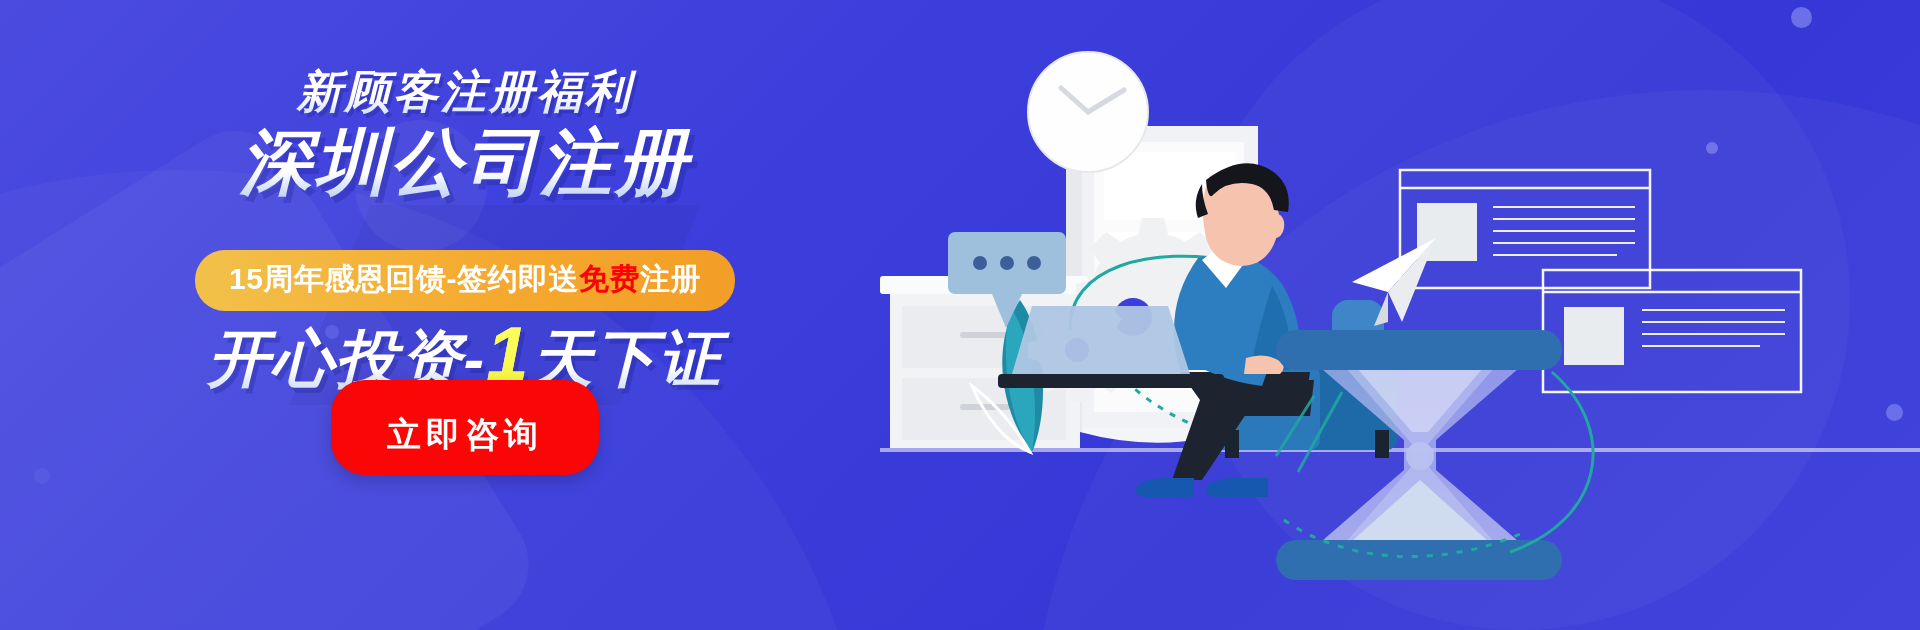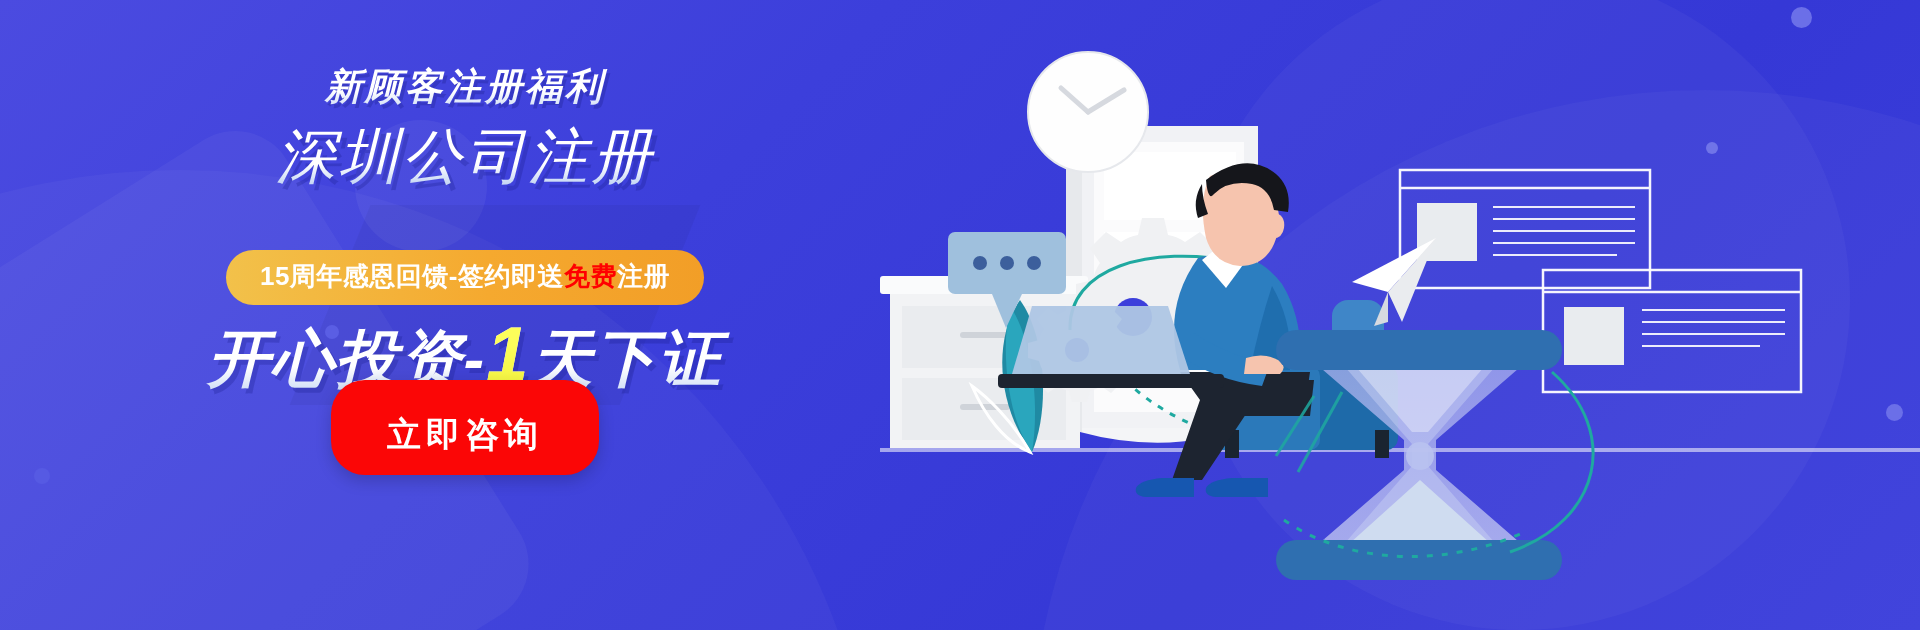--- a/index.html
+++ b/index.html
@@ -43,43 +43,43 @@
   .dot.d4{left:1706px;top:142px;width:12px;height:12px;}
   .dot.d5{left:1886px;top:404px;width:17px;height:17px;}
   .dot.d6{left:1017px;top:432px;width:14px;height:14px;}
   .dot.d7{left:34px;top:468px;width:16px;height:16px;background:#565ae3;}
 
   
   .copy{position:absolute;left:0;top:0;width:960px;height:630px;}
   .kicker{
     position:absolute;left:0;top:62px;width:930px;
     text-align:center;
-    font-size:37px;font-weight:bold;font-style:italic;letter-spacing:3px;
+    font-size:45px;font-weight:bold;font-style:italic;letter-spacing:3px;
     color:#ffffff;
     background:linear-gradient(180deg,#ffffff 38%,#ffffff 58%,#c3d4f4 100%);
     -webkit-background-clip:text;background-clip:text;-webkit-text-fill-color:transparent;
     filter:drop-shadow(3px 4px 0 rgba(26,30,140,.30));
     white-space:nowrap;
   }
   .headline{
     position:absolute;left:0;top:125px;width:930px;
     text-align:center;
-    font-size:60px;font-weight:normal;font-style:italic;letter-spacing:3px;line-height:1.05;
+    font-size:72px;font-weight:bold;font-style:italic;letter-spacing:3px;line-height:1.05;
     background:linear-gradient(180deg,#ffffff 40%,#ffffff 62%,#b9cdf2 100%);
     -webkit-background-clip:text;background-clip:text;-webkit-text-fill-color:transparent;
     filter:drop-shadow(5px 6px 0 rgba(26,30,140,.28));
     white-space:nowrap;
   }
   .pill-wrap{position:absolute;left:0;top:250px;width:930px;text-align:center;}
   .pill{
     display:inline-block;
     padding:9px 34px 11px 34px;
     border-radius:30px;
     background:linear-gradient(90deg,#f2c14a 0%,#f5a92f 55%,#f29e27 100%);
-    font-size:26px;font-weight:bold;color:#ffffff;letter-spacing:.5px;
+    font-size:30px;font-weight:bold;color:#ffffff;letter-spacing:.5px;
     white-space:nowrap;
   }
   .pill .hi{color:#ff0000;}
   .line3{
     position:absolute;left:0;top:310px;width:930px;
     text-align:center;
     font-size:62px;font-weight:bold;font-style:italic;letter-spacing:2px;
     background:linear-gradient(180deg,#ffffff 42%,#ffffff 62%,#bcd0f3 100%);
     -webkit-background-clip:text;background-clip:text;-webkit-text-fill-color:transparent;
     filter:drop-shadow(4px 5px 0 rgba(26,30,140,.28));

